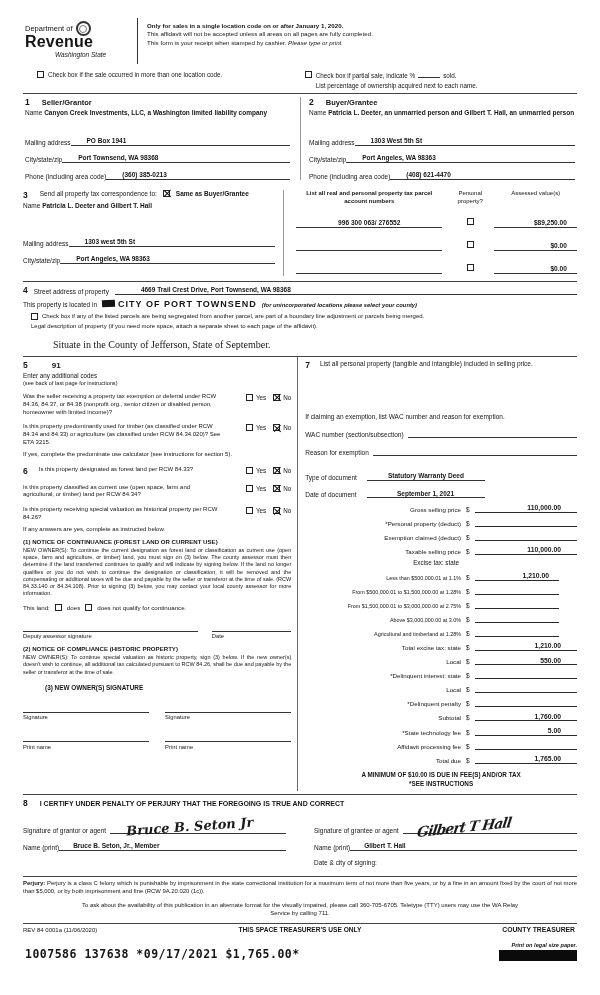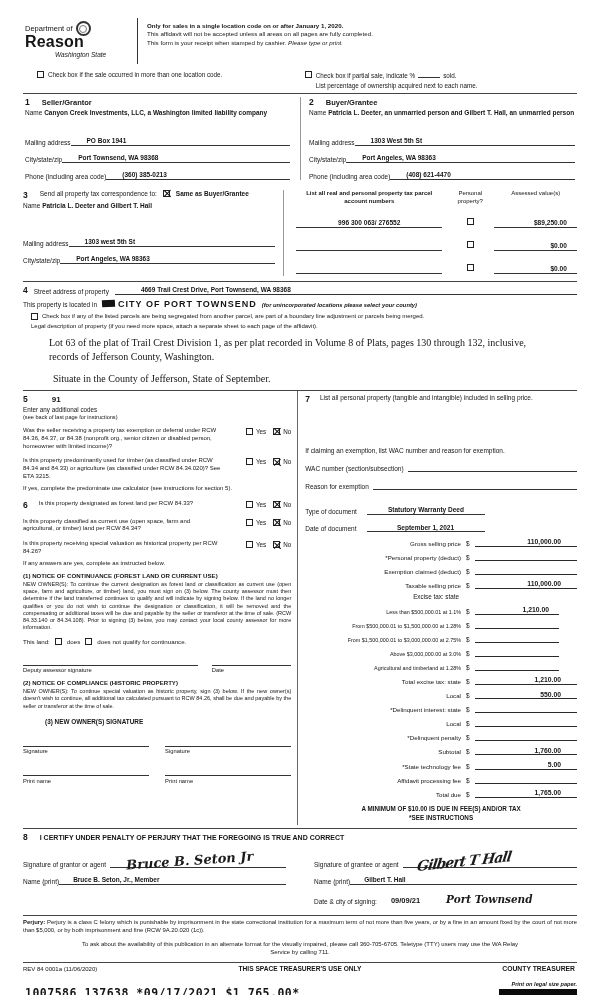--- a/index.html
+++ b/index.html
@@ -158,21 +158,21 @@
 <body>
 
 <div class="page">
 
   <header class="hdr">
     <div class="logo">
       <div class="logo-top">
         <span>Department of</span>
         <span class="logo-seal"></span>
       </div>
-      <div class="logo-rev">Reason</div>
+      <div class="logo-rev">Revenue</div>
       <div class="logo-wa">Washington State</div>
     </div>
     <div class="hdr-sep"></div>
     <div class="hdr-main">
       <div class="hdr-note b">Only for sales in a single location code on or after January 1, 2020.</div>
       <div class="hdr-note">This affidavit will not be accepted unless all areas on all pages are fully completed.</div>
       <div class="hdr-note"><span>This form is your receipt when stamped by cashier.</span> <span class="i">Please type or print.</span></div>
     </div>
   </header>
 
@@ -307,21 +307,20 @@
       <span class="s4-city">CITY OF PORT TOWNSEND</span>
       <span class="s4-note b i">(for unincorporated locations please select your county)</span>
     </div>
     <div class="s4-l3">
       <span class="cb" data-state="unchecked"></span>
       <span>Check box if any of the listed parcels are being segregated from another parcel, are part of a boundary line adjustment or parcels being merged.</span>
     </div>
     <div class="s4-l4">Legal description of property (if you need more space, attach a separate sheet to each page of the affidavit).</div>
   </div>
 
-  <div class="legal">Lot 63 of the plat of Trail Crest Division 1, as per plat recorded in Volume 8 of Plats, pages 130 through 132, inclusive, records of Jefferson County, Washington.</div>
   <div class="situate">Situate in the County of Jefferson, State of September.</div>
 
   <div class="mid">
     <div class="mid-left">
       <div class="s5-head">
         <span class="snum">5</span>
         <span class="s5-code">91</span>
       </div>
       <div class="s5-lbl">Enter any additional codes</div>
       <div class="s5-note">(see back of last page for instructions)</div>
@@ -551,24 +550,20 @@
           <span class="s8-sigfill">
               <span class="hand sig2">Gilbert T Hall</span>
             </span>
         </div>
         <div class="s8-frow">
           <span>Name (print)</span>
           <span class="s8-fill">Gilbert T. Hall</span>
         </div>
         <div class="s8-frow">
           <span>Date &amp; city of signing:</span>
-          <span class="s8-datefill">
-            <span class="typed-date">09/09/21</span>
-            <span class="hand hd">Port Townsend</span>
-          </span>
         </div>
       </div>
     </div>
   </div>
 
   <div class="perjury">
     <span class="b">Perjury:</span>
     <span>Perjury is a class C felony which is punishable by imprisonment in the state correctional institution for a maximum term of not more than five years, or by a fine in an amount fixed by the court of not more than $5,000, or by both imprisonment and fine (RCW 9A.20.020 (1c)).</span>
   </div>
   <div class="tty">To ask about the availability of this publication in an alternate format for the visually impaired, please call 360-705-6705. Teletype (TTY) users may use the WA Relay Service by calling 711.</div>

